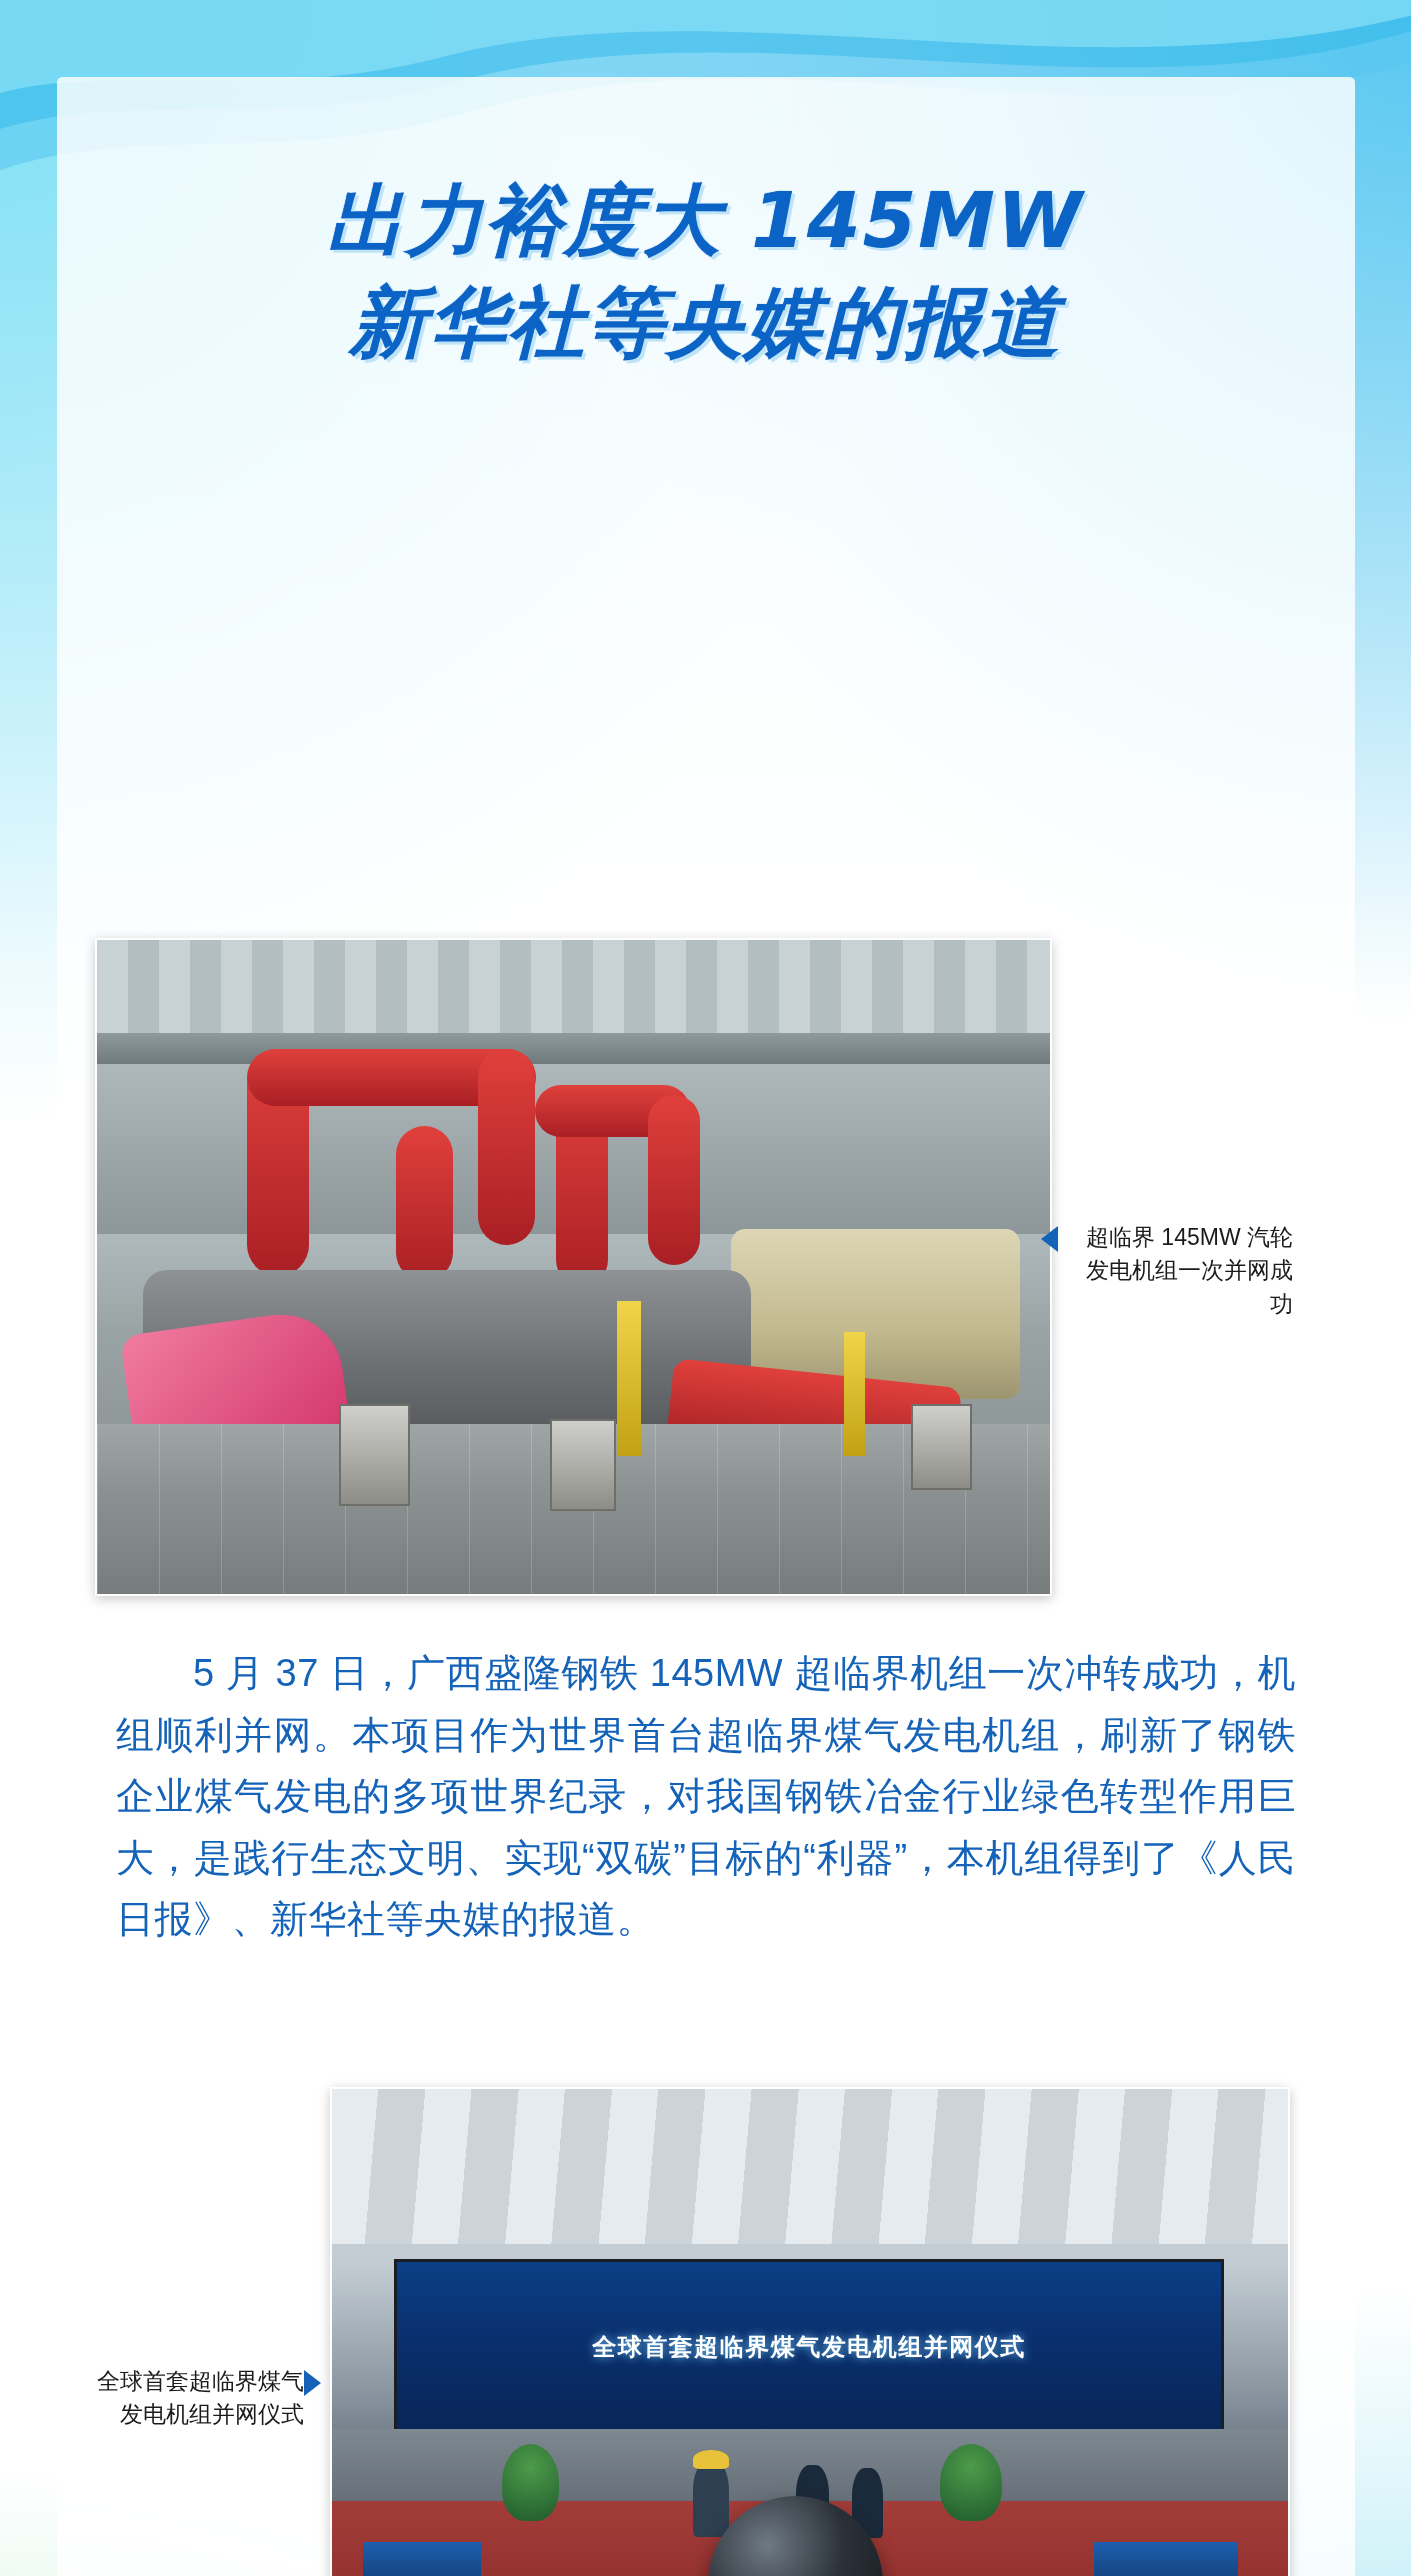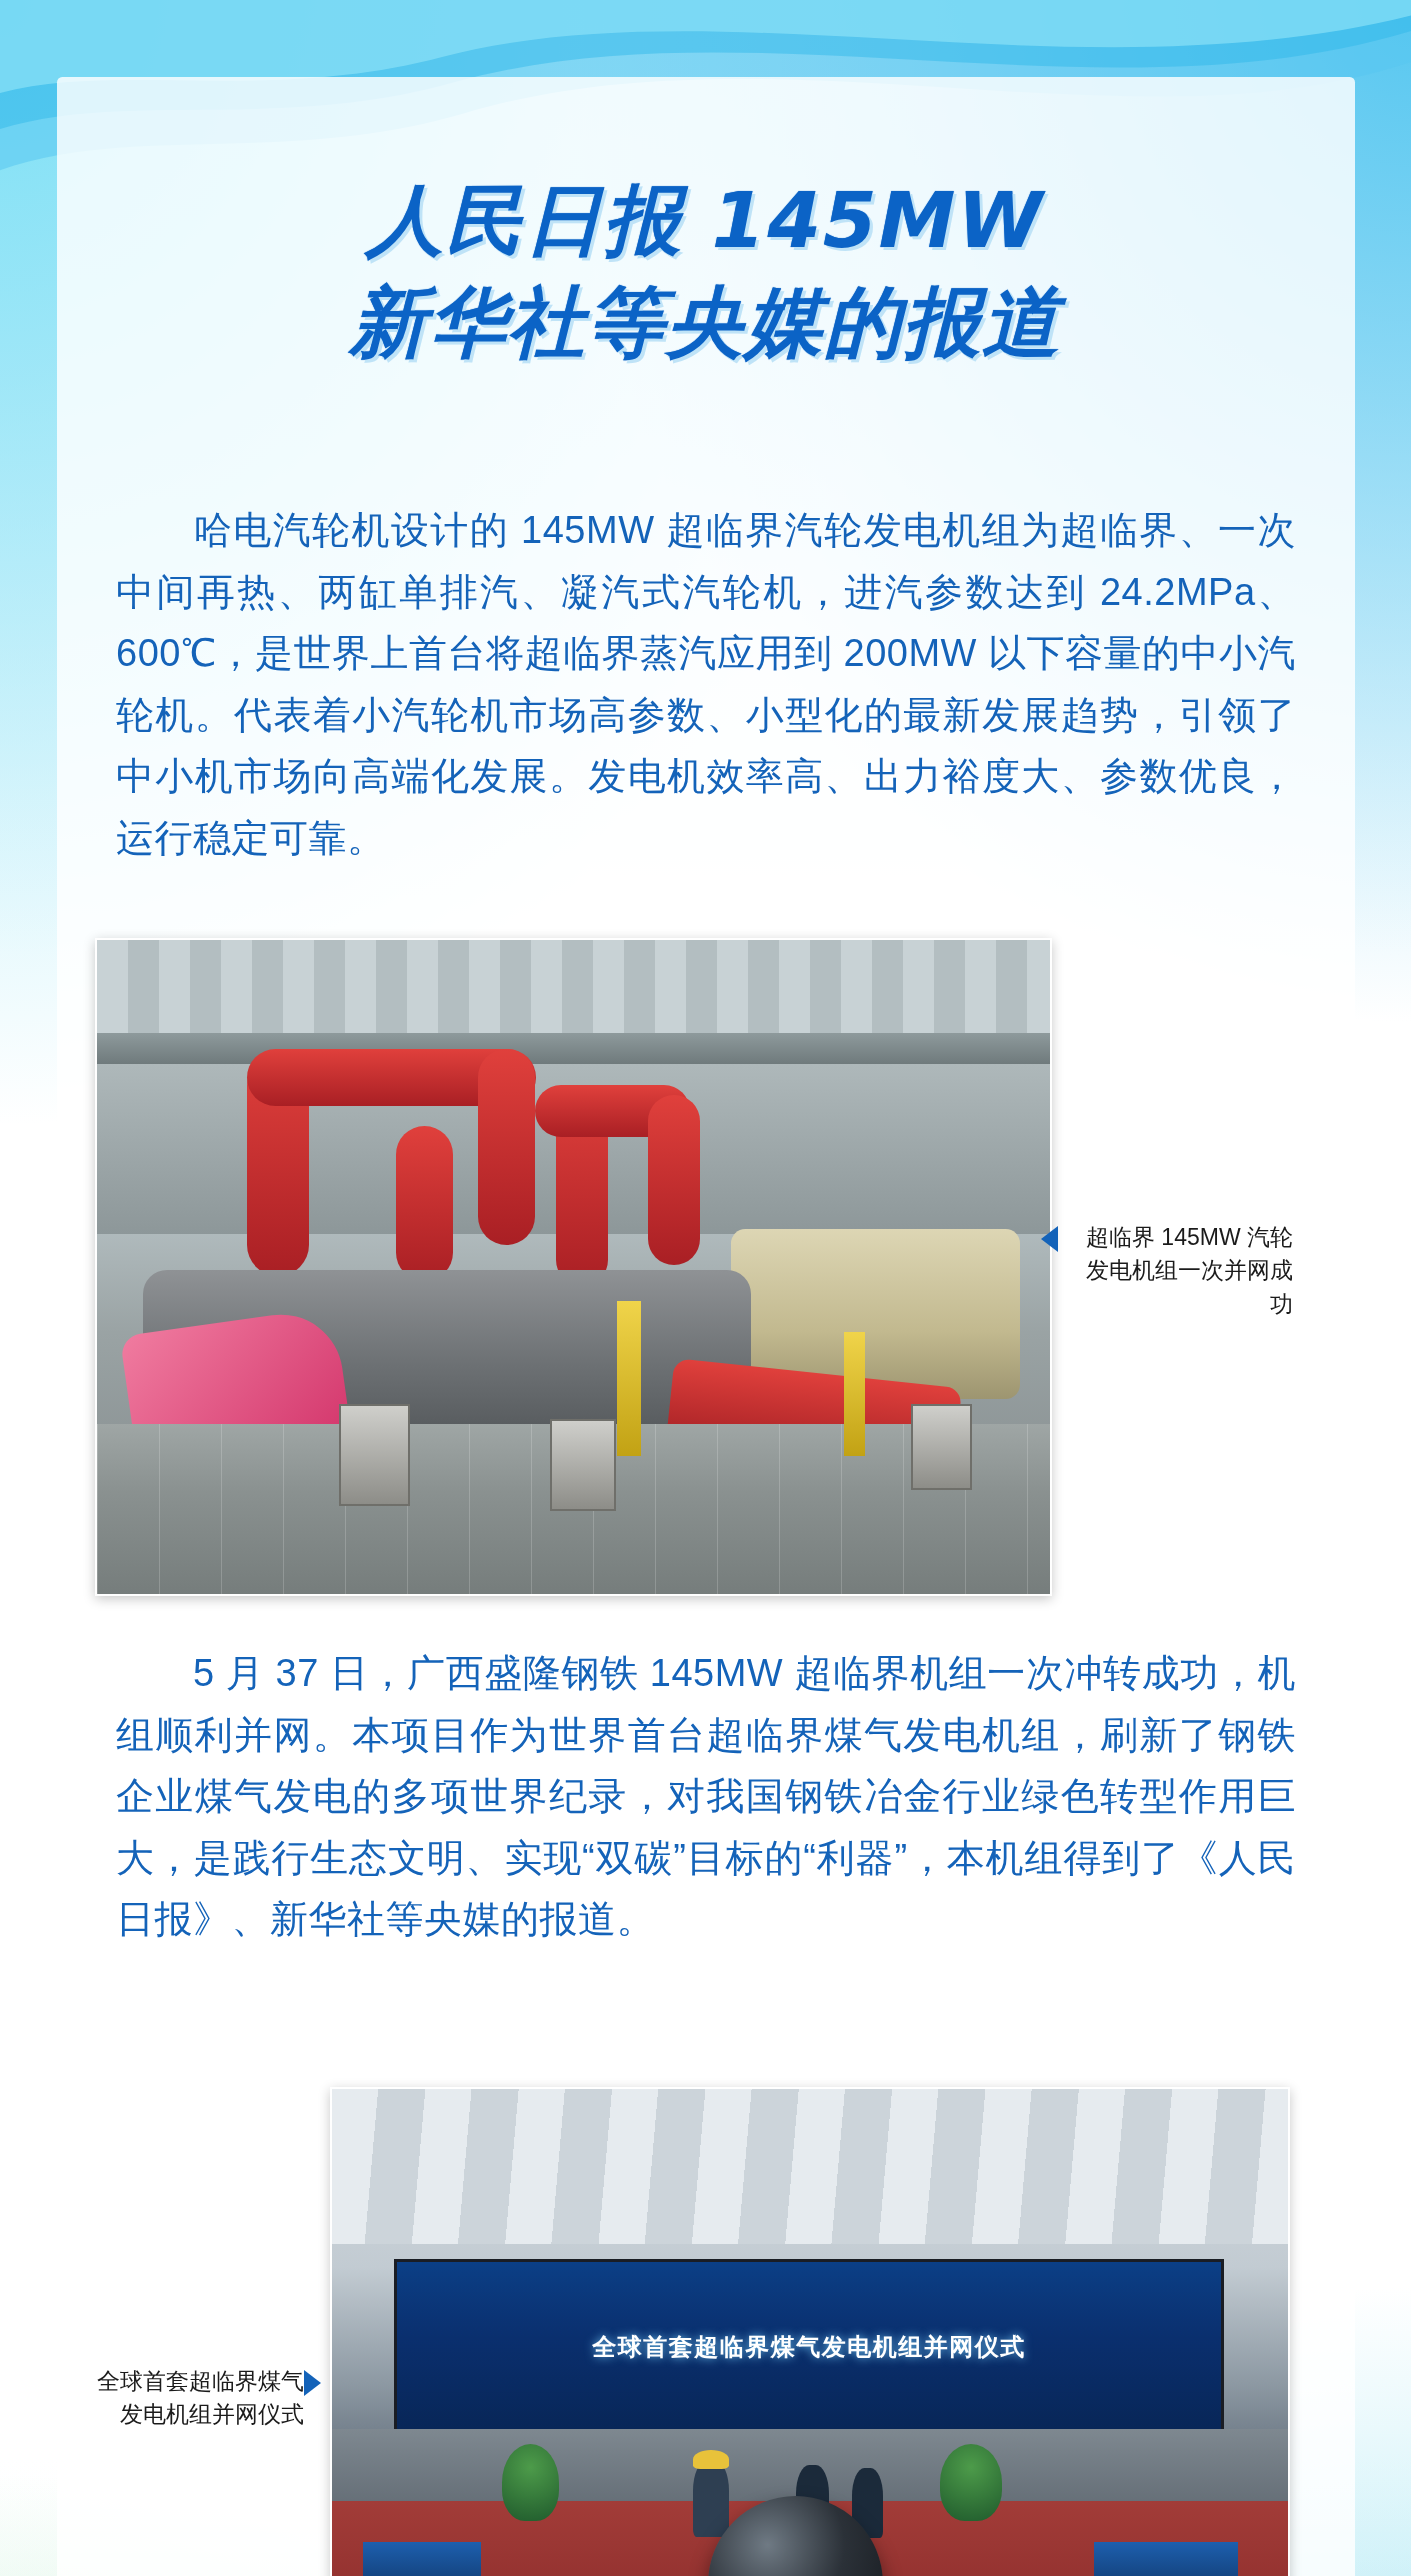--- a/index.html
+++ b/index.html
@@ -212,27 +212,24 @@
     <svg viewBox="0 0 2739 560" preserveAspectRatio="none">
       <path d="M0,0 L2739,0 L2739,120 C2200,300 1500,40 900,220 C560,320 250,240 0,330 Z" fill="#57c7f0" opacity="0.55"></path>
       <path d="M0,0 L2739,0 L2739,60 C2150,240 1450,0 880,160 C540,255 240,175 0,250 Z" fill="#2bb6e8" opacity="0.45"></path>
       <path d="M0,0 L2739,0 L2739,30 C2100,190 1400,-30 860,110 C520,200 230,120 0,180 Z" fill="#8fe3f7" opacity="0.65"></path>
     </svg>
   </div>
 
   <div class="white-card"></div>
 
   <div class="title-wrap">
-    <div class="title-line">人民日报 145MW</div>
+    <div class="title-line">出力裕度大 145MW</div>
     <div class="title-line">新华社等央媒的报道</div>
   </div>
 
-  <div class="para" id="para1">
-    <span class="indent"></span><span>哈电汽轮机设计的 145MW 超临界汽轮发电机组为超临界、一次中间再热、两缸单排汽、凝汽式汽轮机，进汽参数达到 24.2MPa、600℃，是世界上首台将超临界蒸汽应用到 200MW 以下容量的中小汽轮机。代表着小汽轮机市场高参数、小型化的最新发展趋势，引领了中小机市场向高端化发展。发电机效率高、出力裕度大、参数优良，运行稳定可靠。</span>
-  </div>
 
   <div class="photo" id="photo1">
     <div class="photo-inner">
       <div class="p1-sky"></div>
       <div class="p1-roof"></div>
       <div class="p1-crane"></div>
       <div class="p1-wall"></div>
 
       <div class="p1-pipes">
         <div class="p1-pipe" style="left:20.6px;  top:20.6px;  width:62px; height:222px;"></div>

